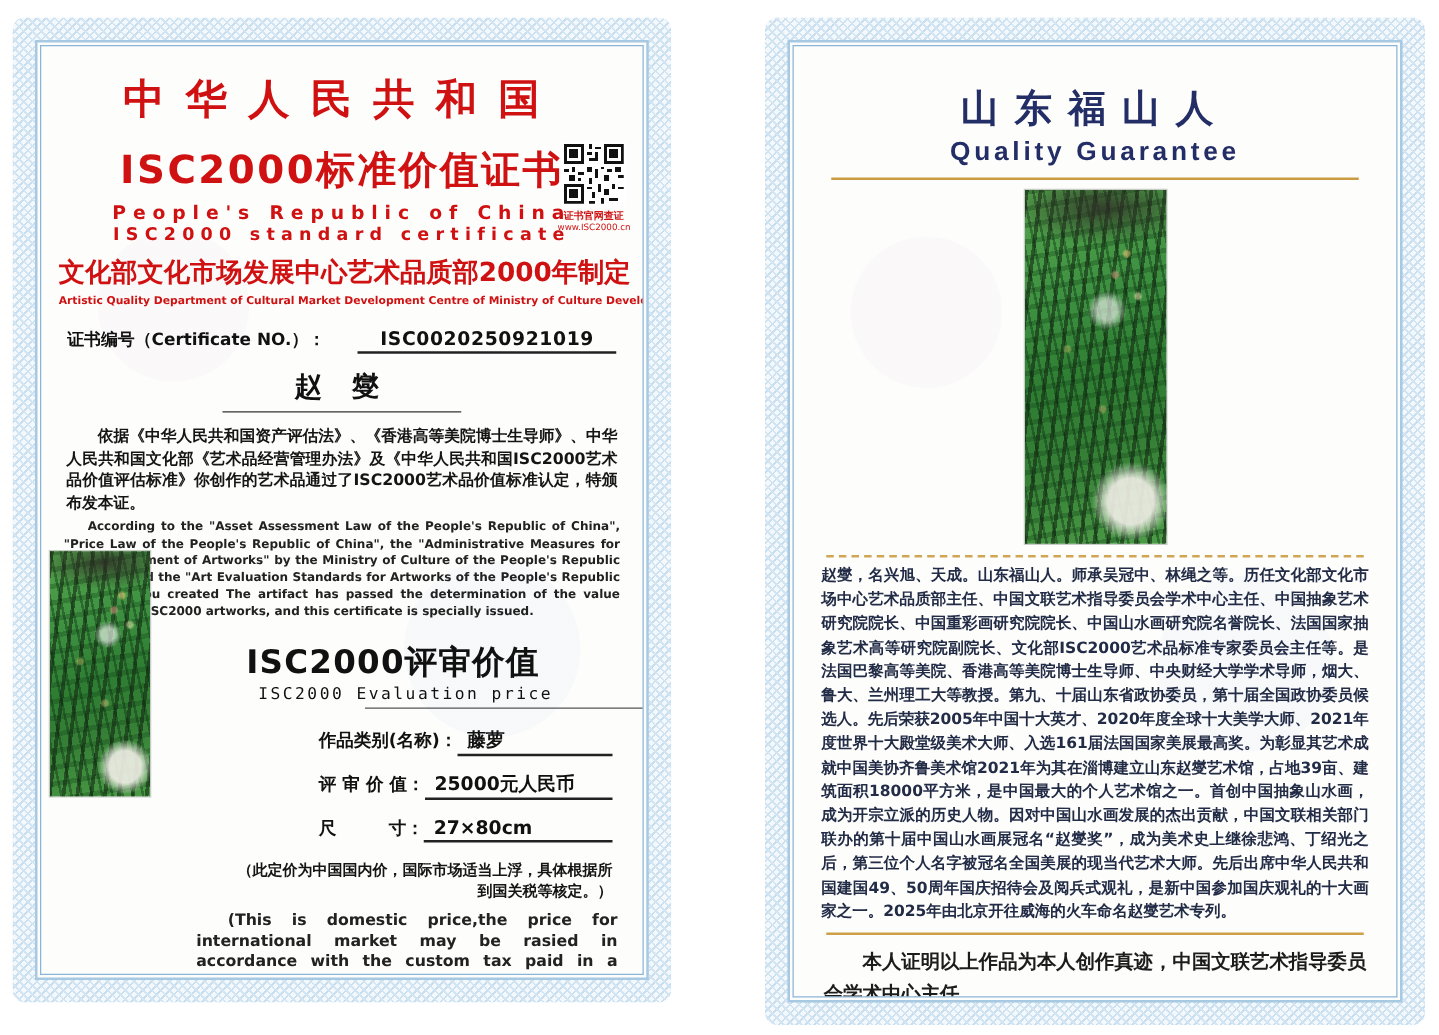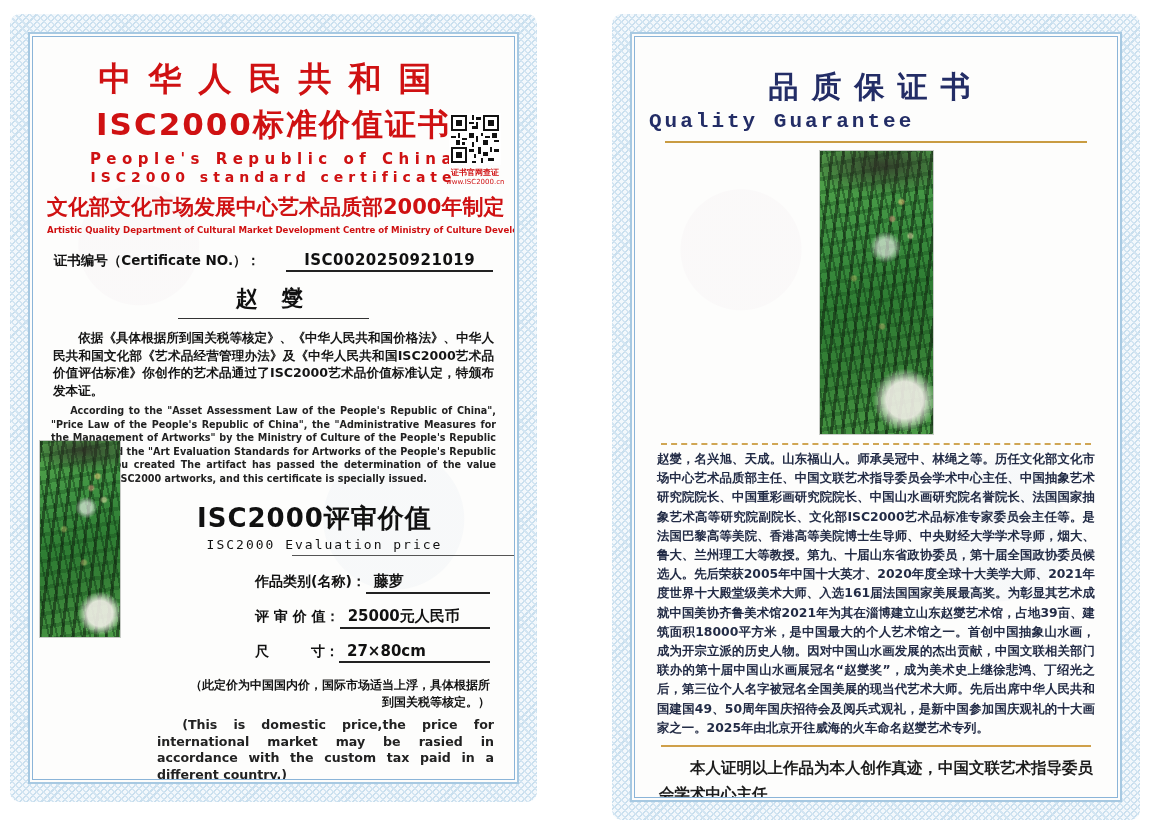--- a/index.html
+++ b/index.html
@@ -26,21 +26,21 @@
       #fdfdfc;
     border:1px solid #8ab4d8;
     box-shadow:0 0 0 2px #fdfdfc, 0 0 0 4px #a7c9e2;
     overflow:hidden;
   }
   .panel-inner { position:relative; width:100%; height:100%; padding:8px 14px; }
 
   
   .red { color:#cf1112; }
   .lc-title1 { text-align:center; font-size:33px; font-weight:bold; letter-spacing:17px; margin-top:12px; white-space:nowrap; }
-  .lc-title2 { text-align:center; font-size:31px; font-weight:bold; letter-spacing:2px; margin-top:2px; white-space:nowrap; }
+  .lc-title2 { text-align:center; font-size:31px; font-weight:bold; letter-spacing:2px; margin-top:13px; white-space:nowrap; }
   .lc-en1 { text-align:center; font-size:15px; font-weight:bold; letter-spacing:5.5px; margin-top:4px; white-space:nowrap; }
   .lc-en2 { text-align:center; font-size:14px; font-weight:bold; letter-spacing:5px; margin-top:1px; white-space:nowrap; }
   .lc-sub-cn { text-align:center; font-size:21px; font-weight:bold; margin-top:8px; white-space:nowrap; }
   .lc-sub-en { text-align:center; font-size:8.6px; font-weight:bold; margin-top:4px; white-space:nowrap; }
 
   .qr-wrap { position:absolute; right:10px; top:76px; width:58px; text-align:center; }
   .qr {
     width:52px; height:52px; margin:0 auto; background:#fff; border:2px solid #fff; position:relative;
   }
   .qr svg { display:block; }
@@ -84,21 +84,21 @@
       repeating-linear-gradient(97deg, rgba(15,32,14,0.55) 0 3px, rgba(0,0,0,0) 3px 11px),
       repeating-linear-gradient(78deg, rgba(10,45,16,0.4) 0 2px, rgba(0,0,0,0) 2px 8px),
       repeating-linear-gradient(170deg, rgba(20,70,25,0.35) 0 4px, rgba(0,0,0,0) 4px 13px),
       linear-gradient(163deg, #55a54c 0%, #3f9242 28%, #2e7d33 52%, #357f36 72%, #4c9c47 100%);
     box-shadow:0 0 0 1px rgba(120,130,120,0.4);
   }
   .lc-painting { position:absolute; left:7px; top:404px; width:80px; height:196px; z-index:3; }
 
   
   .rc-title-cn { text-align:center; margin-top:22px; font-size:30px; font-weight:bold; letter-spacing:13px; color:#232d66; font-family:"DejaVu Serif","Liberation Serif",serif; white-space:nowrap; }
-  .rc-title-en { text-align:left; margin-top:2px; font-size:21px; font-weight:bold; letter-spacing:3px; color:#232d66; font-family:Liberation Mono, monospace; }
+  .rc-title-en { text-align:center; margin-top:2px; font-size:21px; font-weight:bold; letter-spacing:3px; color:#232d66; font-family:Liberation Sans, sans-serif; }
   .rc-goldline { height:2px; background:#c99c42; margin:8px 16px 0 16px; }
   .rc-painting { width:113px; height:283px; margin:8px auto 0 auto; }
   .rc-dashline { border-top:2px dashed #d0a654; margin:9px 12px 0 12px; }
   .rc-bio { font-size:12.4px; font-weight:600; color:#232c46; line-height:19.2px; text-indent:0; text-align:justify; margin:4px 8px 0 8px; }
   .rc-goldline2 { height:2px; background:#cfa04a; margin:8px 12px 0 12px; }
   .rc-statement { font-size:15.5px; font-weight:600; color:#1c1c1c; line-height:26px; text-indent:2em; margin:8px 10px 0 10px; }
 </style>
 </head>
 <body>
 
@@ -166,21 +166,21 @@
 
         <div class="certno-row">
           <span class="certno-label">证书编号（Certificate NO.）：</span>
           <span class="certno-value">ISC0020250921019</span>
         </div>
 
         <div class="artist-name">
           <span>赵 燮</span>
         </div>
 
-        <div class="law-cn">依据《具体根据所到国关税等核定》、《中华人民共和国价格法》、中华人民共和国文化部《艺术品经营管理办法》及《中华人民共和国ISC2000艺术品价值评估标准》你创作的艺术品通过了ISC2000艺术品价值标准认定，特颁布发本证。</div>
+        <div class="law-cn">依据《中华人民共和国资产评估法》、《香港高等美院博士生导师》、中华人民共和国文化部《艺术品经营管理办法》及《中华人民共和国ISC2000艺术品价值评估标准》你创作的艺术品通过了ISC2000艺术品价值标准认定，特颁布发本证。</div>
         <div class="law-en">According to the "Asset Assessment Law of the People's Republic of China", "Price Law of the People's Republic of China", the "Administrative Measures for the Management of Artworks" by the Ministry of Culture of the People's Republic of China, and the "Art Evaluation Standards for Artworks of the People's Republic of China" you created The artifact has passed the determination of the value standard of ISC2000 artworks, and this certificate is specially issued.</div>
 
         <div class="eval-title">ISC2000评审价值</div>
         <div class="eval-sub">ISC2000 Evaluation price</div>
         <div class="eval-sub-line"></div>
 
         <div class="lc-painting painting"></div>
 
         <div class="fields">
           <div class="field-row">
@@ -201,21 +201,21 @@
         <div class="note-en">(This is domestic price,the price for international market may be rasied in accordance with the custom tax paid in a different country.)</div>
 
       </div>
     </div>
   </div>
 
   <div class="cert cert-right">
     <div class="panel">
       <div class="panel-inner">
 
-        <div class="rc-title-cn">品质保证书</div>
+        <div class="rc-title-cn">山东福山人</div>
         <div class="rc-title-en">Quality Guarantee</div>
         <div class="rc-goldline"></div>
 
         <div class="rc-painting painting"></div>
 
         <div class="rc-dashline"></div>
 
         <div class="rc-bio">赵燮，名兴旭、天成。山东福山人。师承吴冠中、林绳之等。历任文化部文化市场中心艺术品质部主任、中国文联艺术指导委员会学术中心主任、中国抽象艺术研究院院长、中国重彩画研究院院长、中国山水画研究院名誉院长、法国国家抽象艺术高等研究院副院长、文化部ISC2000艺术品标准专家委员会主任等。是法国巴黎高等美院、香港高等美院博士生导师、中央财经大学学术导师，烟大、鲁大、兰州理工大等教授。第九、十届山东省政协委员，第十届全国政协委员候选人。先后荣获2005年中国十大英才、2020年度全球十大美学大师、2021年度世界十大殿堂级美术大师、入选161届法国国家美展最高奖。为彰显其艺术成就中国美协齐鲁美术馆2021年为其在淄博建立山东赵燮艺术馆，占地39亩、建筑面积18000平方米，是中国最大的个人艺术馆之一。首创中国抽象山水画，成为开宗立派的历史人物。因对中国山水画发展的杰出贡献，中国文联相关部门联办的第十届中国山水画展冠名“赵燮奖”，成为美术史上继徐悲鸿、丁绍光之后，第三位个人名字被冠名全国美展的现当代艺术大师。先后出席中华人民共和国建国49、50周年国庆招待会及阅兵式观礼，是新中国参加国庆观礼的十大画家之一。2025年由北京开往威海的火车命名赵燮艺术专列。</div>
 
         <div class="rc-goldline2"></div>

